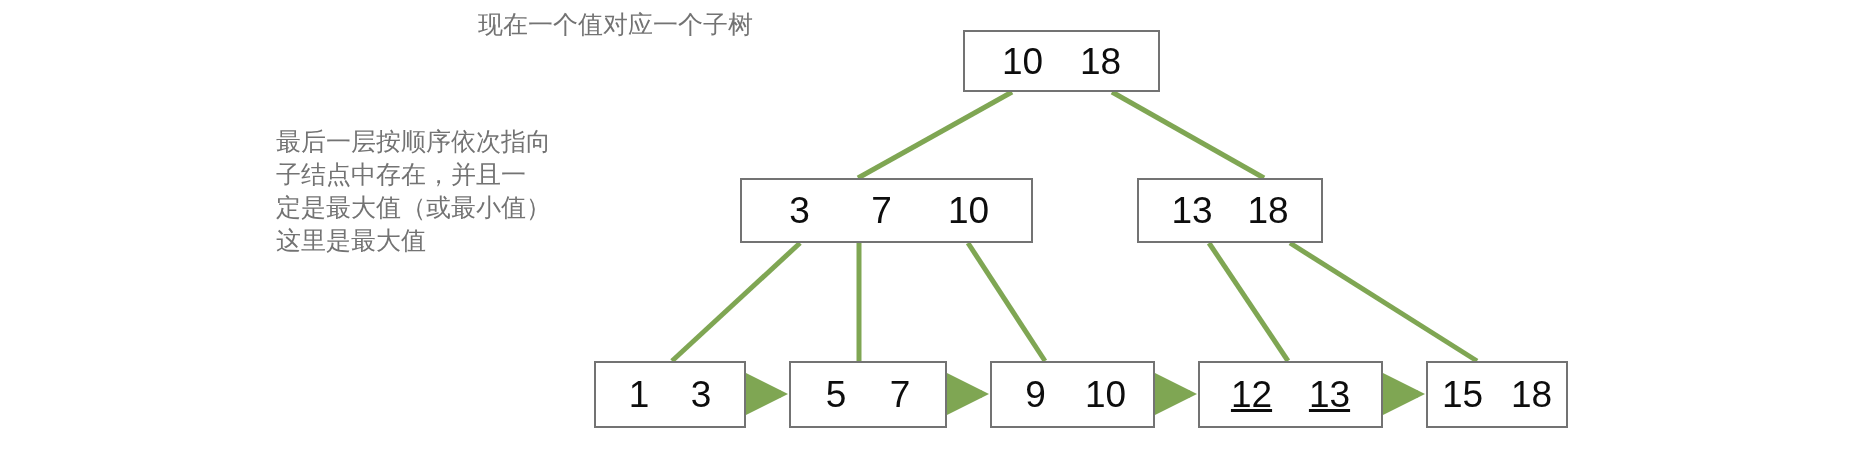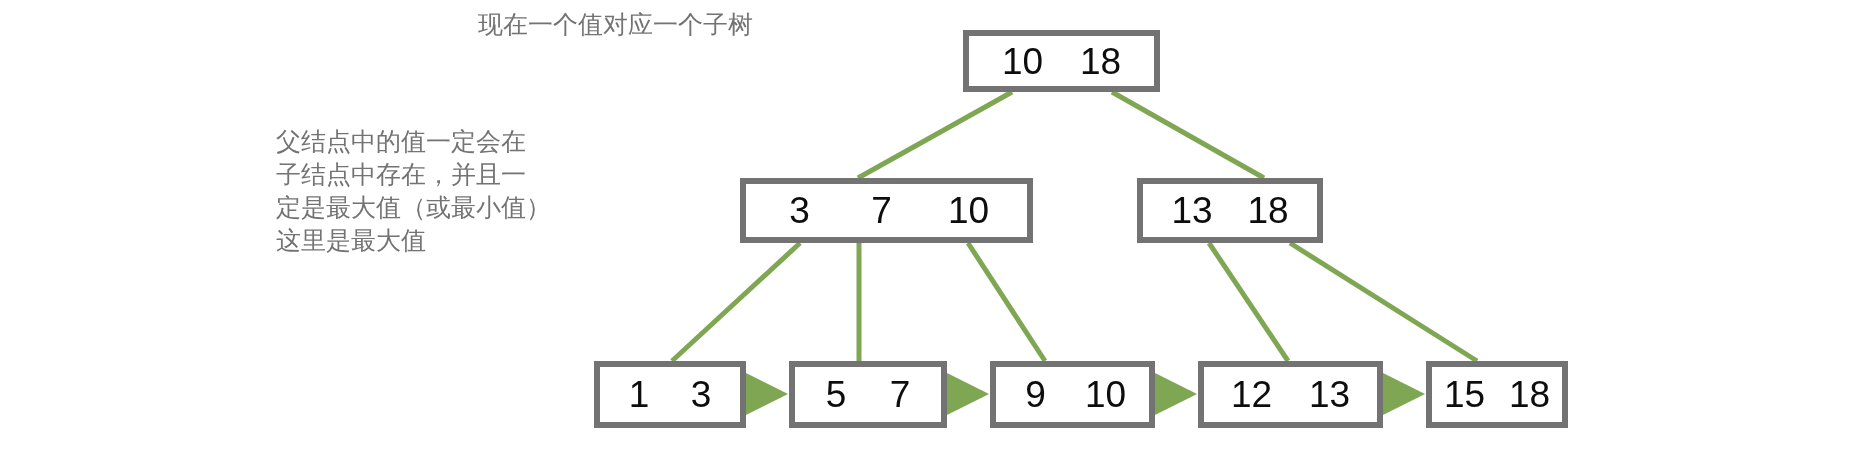--- a/index.html
+++ b/index.html
@@ -25,21 +25,21 @@
     position: absolute;
     left: 0;
     top: 0;
     width: 1856px;
     height: 450px;
     pointer-events: none;
   }
   .node {
     position: absolute;
     box-sizing: border-box;
-    border: 6px solid #737373;
+    border: 2px solid #737373;
     background: #ffffff;
     display: flex;
     align-items: center;
     justify-content: center;
     color: #0d0d0d;
     font-size: 37px;
     line-height: 1;
     white-space: pre;
     z-index: 2;
   }
@@ -83,21 +83,21 @@
     <g stroke="#7FA653" stroke-width="7" fill="none" marker-end="url(#arrowhead)">
       <line x1="746" y1="394" x2="781" y2="394"></line>
       <line x1="947" y1="394" x2="982" y2="394"></line>
       <line x1="1155" y1="394" x2="1190" y2="394"></line>
       <line x1="1383" y1="394" x2="1418" y2="394"></line>
     </g>
   </svg>
 
   <div class="annotation" style="left:478px; top:8px;">现在一个值对应一个子树</div>
 
-  <div class="annotation" style="left:276px; top:125px;">父结点中的值一定会在
+  <div class="annotation" style="left:276px; top:125px;">最后一层按顺序依次指向
 子结点中存在，并且一
 定是最大值（或最小值）
 这里是最大值</div>
 
 
   <div class="node" style="left:963px; top:30px; width:197px; height:62px;">
     <span class="cell" style="width:78px;">10</span>
     <span class="cell" style="width:78px;">18</span>
   </div>
 
@@ -120,21 +120,21 @@
   <div class="node" style="left:789px; top:361px; width:158px; height:67px;">
     <span class="cell" style="width:64px;">5</span>
     <span class="cell" style="width:64px;">7</span>
   </div>
 
   <div class="node" style="left:990px; top:361px; width:165px; height:67px;">
     <span class="cell" style="width:66px;">9</span>
     <span class="cell" style="width:74px;">10</span>
   </div>
 
-  <div class="node" style="left:1198px; top:361px; width:185px; height:67px;">
+  <div class="node" style="left:1198px; top:361px; width:185px; height:67px;text-decoration:underline;">
     <span class="cell" style="width:78px;">12</span>
     <span class="cell" style="width:78px;">13</span>
   </div>
 
   <div class="node" style="left:1426px; top:361px; width:142px; height:67px;">
     <span class="cell" style="width:74px;">15</span>
     <span class="cell" style="width:74px;">18</span>
   </div>
 
 </div>

